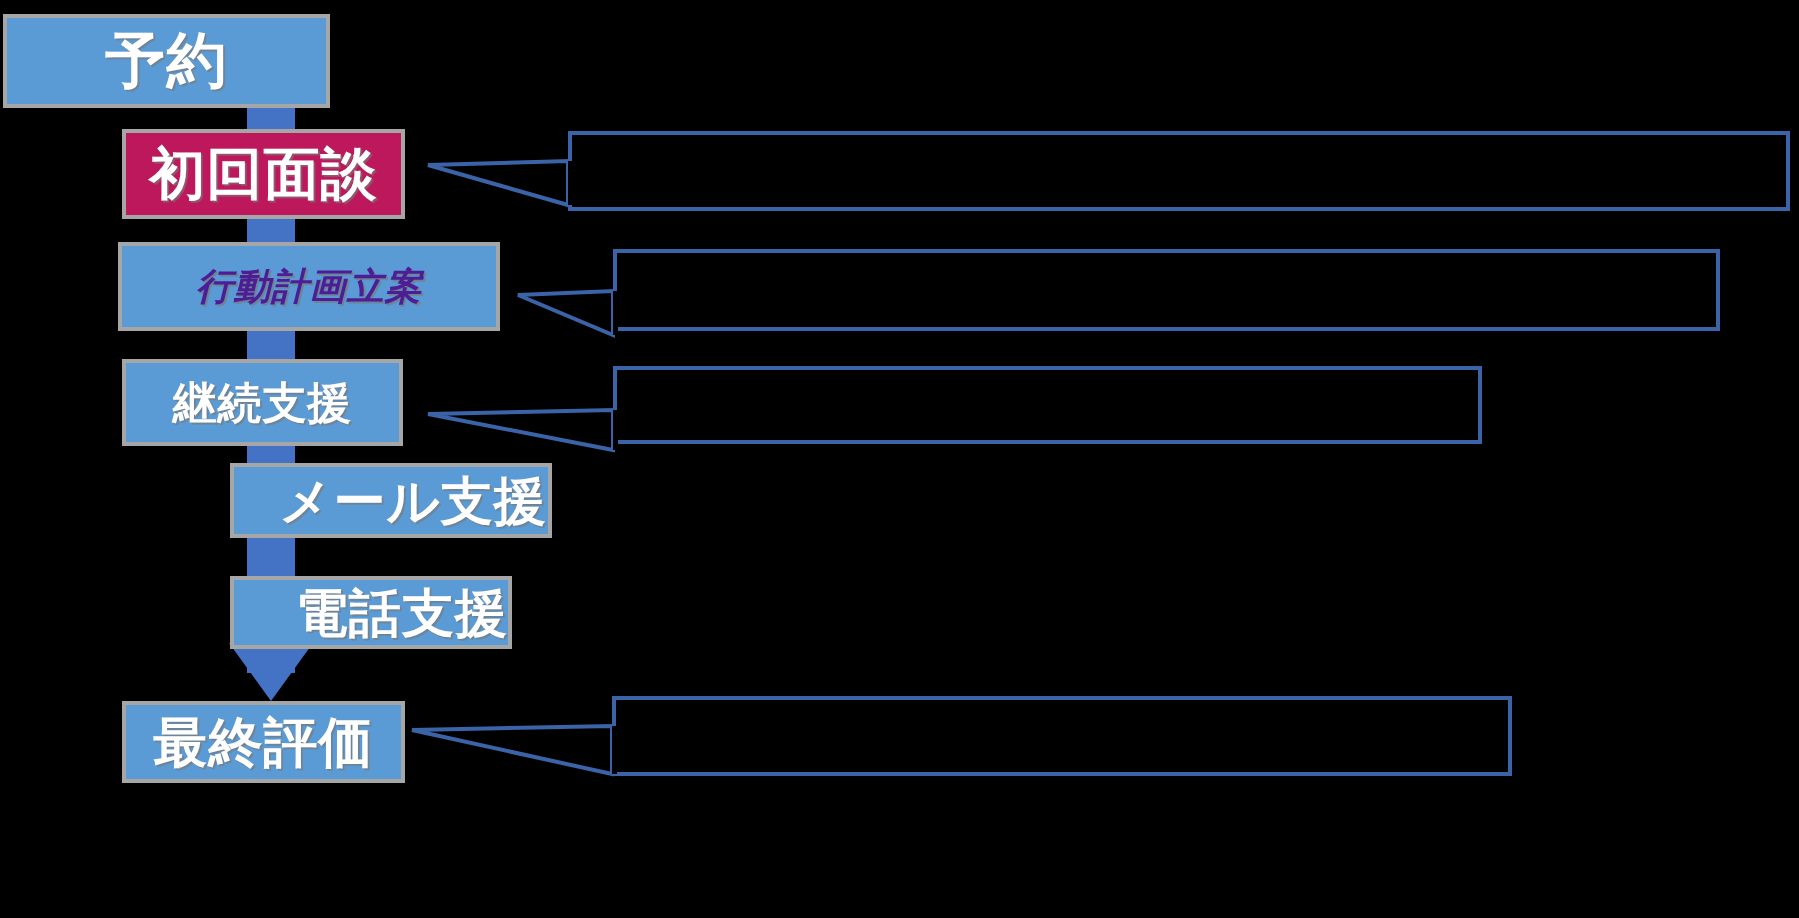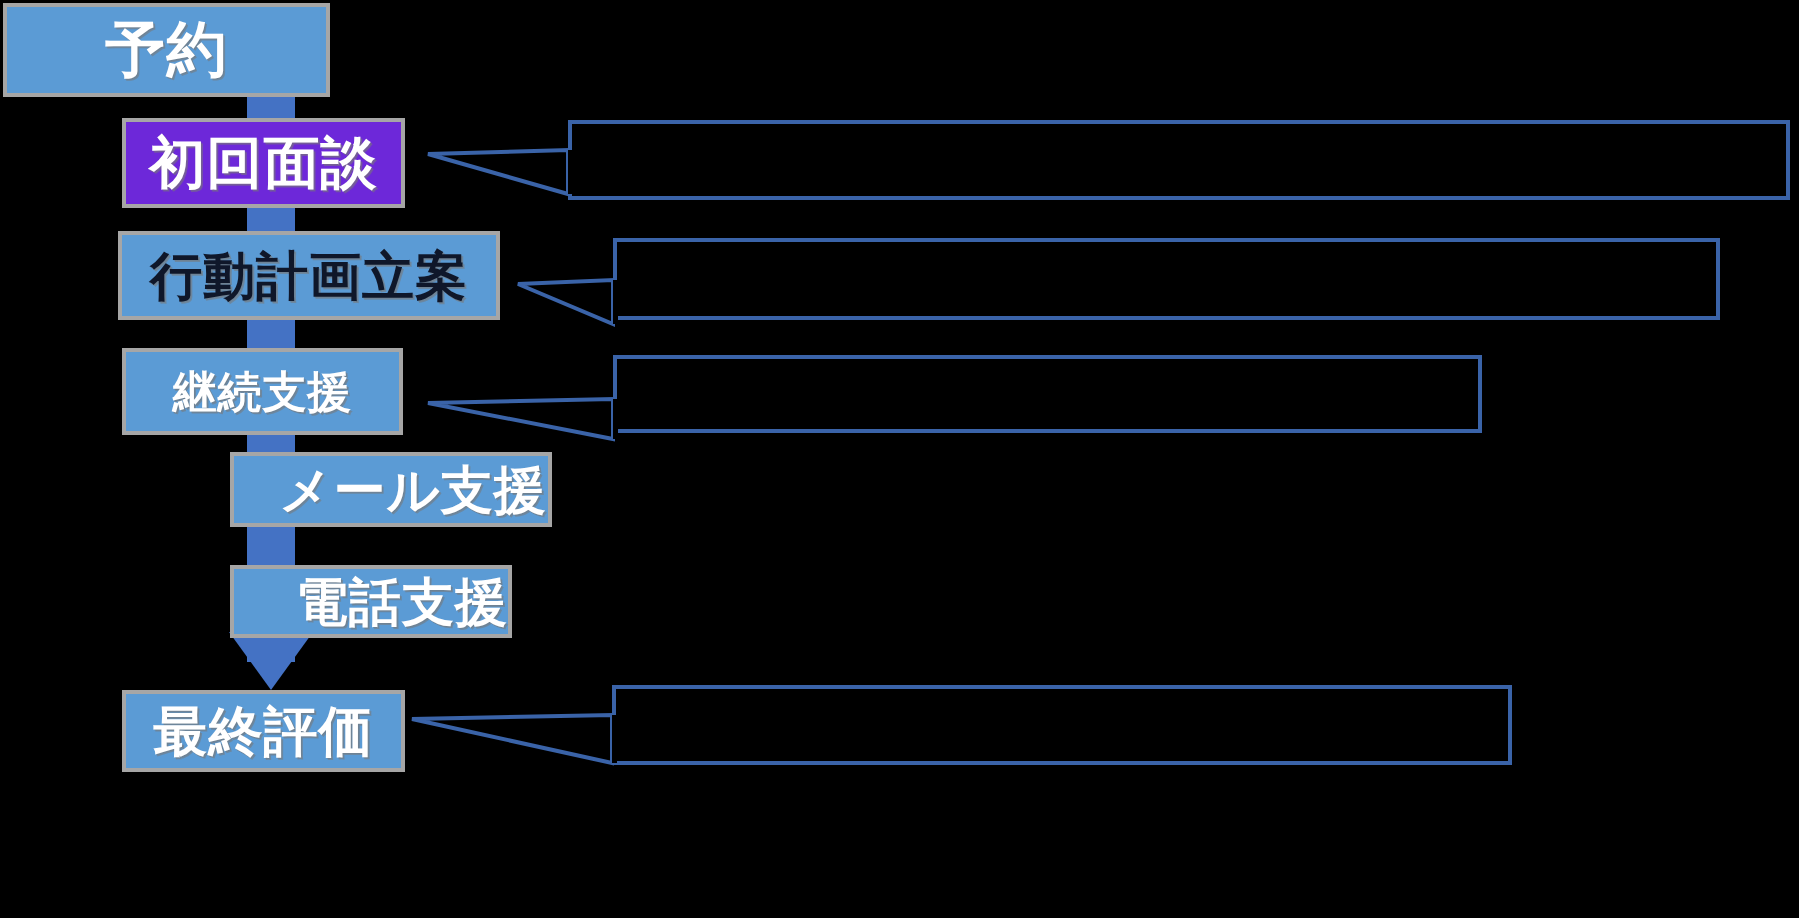--- a/index.html
+++ b/index.html
@@ -8,20 +8,21 @@
     padding: 0;
     background: #000000;
   }
   #stage {
     position: relative;
     width: 1799px;
     height: 801px;
     background: #000000;
     overflow: hidden;
     font-family: "Liberation Sans", "DejaVu Sans", sans-serif;
+    margin-top: 11px;
   }
 
   
   .node {
     position: absolute;
     box-sizing: border-box;
     background: #5B9BD5;
     border: 4px solid #A6A6A6;
     display: flex;
     align-items: center;
@@ -114,25 +115,25 @@
     <div class="callout" style="left: 612px; top: 685px; width: 900px; height: 80px; border-color: rgb(58, 99, 168);">
       <div class="callout-body"></div>
     </div>
     <svg class="tail" width="212" height="100" style="left: 408px; top: 679px;">
       <polygon points="4,40 204,36 204,84" fill="none" stroke="#3A63A8" stroke-width="4" stroke-linejoin="miter"></polygon>
     </svg>
     <div style="position: absolute; left: 612px; top: 715px; width: 5px; height: 48px; background: rgb(0, 0, 0); z-index: 2;"></div>
     <div class="node" style="left: 3px; top: 3px; width: 327px; height: 94px; background: rgb(91, 155, 213); border-color: rgb(166, 166, 166);">
       <span class="node-label" style="font-size: 60px; color: rgb(255, 255, 255);">予約</span>
     </div>
-    <div class="node" style="left: 122px; top: 118px; width: 283px; height: 90px; background: #6d28d9; border-color: rgb(166, 166, 166);">
+    <div class="node" style="left: 122px; top: 118px; width: 283px; height: 90px; background: #be185d; border-color: rgb(166, 166, 166);">
       <span class="node-label" style="font-size: 56px; color: rgb(255, 255, 255);">初回面談</span>
     </div>
     <div class="node" style="left: 118px; top: 231px; width: 382px; height: 89px; background: rgb(91, 155, 213); border-color: rgb(166, 166, 166);">
-      <span class="node-label" style="font-size: 52px; color: #0f172a;">行動計画立案</span>
+      <span class="node-label" style="font-size: 37px; color: #4c1d95; font-style: italic;">行動計画立案</span>
     </div>
     <div class="node" style="left: 122px; top: 348px; width: 281px; height: 87px; background: rgb(91, 155, 213); border-color: rgb(166, 166, 166);">
       <span class="node-label" style="font-size: 44px; color: rgb(255, 255, 255);">継続支援</span>
     </div>
     <div class="node" style="left: 230px; top: 452px; width: 322px; height: 75px; background: rgb(91, 155, 213); border-color: rgb(166, 166, 166); padding-left: 44px;">
       <span class="node-label" style="font-size: 52px; color: rgb(255, 255, 255);">メール支援</span>
     </div>
     <div class="node" style="left: 230px; top: 565px; width: 282px; height: 73px; background: rgb(91, 155, 213); border-color: rgb(166, 166, 166); justify-content: flex-end;">
       <span class="node-label" style="font-size: 52px; color: rgb(255, 255, 255);">電話支援</span>
     </div>

